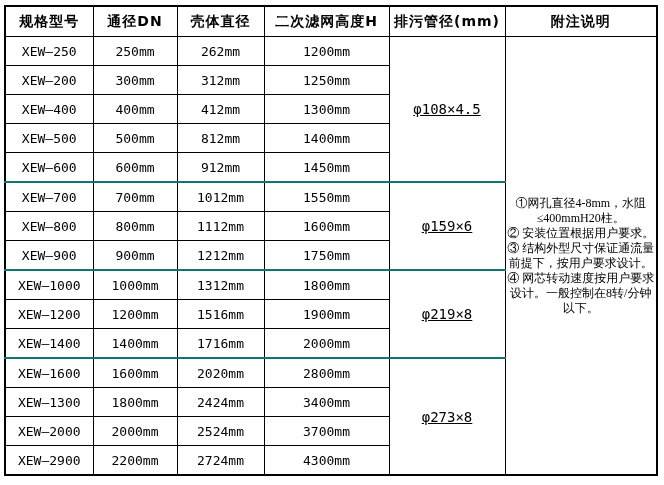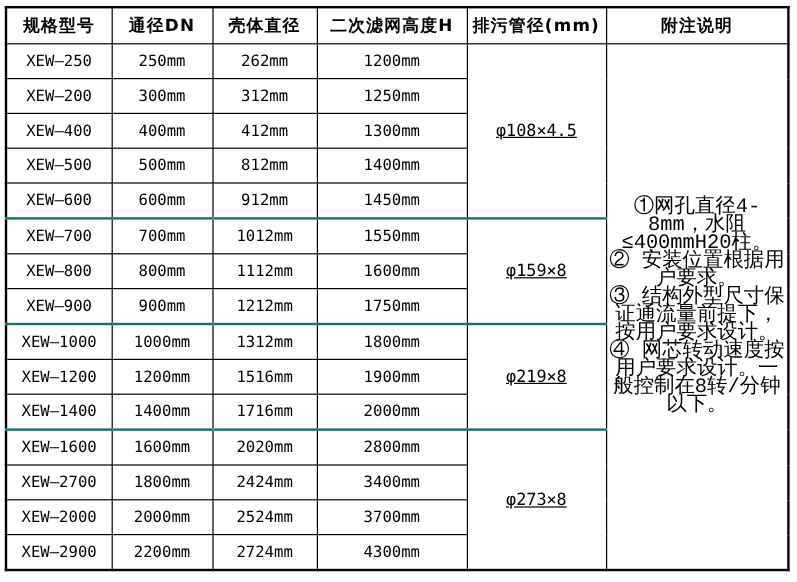--- a/index.html
+++ b/index.html
@@ -43,22 +43,22 @@
   tbody td.drain-cell {
     font-size: 14px;
     text-decoration: underline;
   }
   tr.group-start td {
     border-top: 2px solid #0f766e;
   }
   td.notes-cell {
     text-align: left;
     vertical-align: middle;
-    font-family: Liberation Mono, monospace;
-    font-size: 17px;
+    font-family: Liberation Serif, serif;
+    font-size: 12px;
     line-height: 15px;
     padding: 3px 3px 3px 4px;
   }
   td.notes-cell p {
     margin: 0;
   }
 </style>
 </head>
 <body>
 
@@ -118,21 +118,21 @@
           <td>XEW—600</td>
           <td>600mm</td>
           <td>912mm</td>
           <td>1450mm</td>
         </tr>
         <tr class="group-start">
           <td>XEW—700</td>
           <td>700mm</td>
           <td>1012mm</td>
           <td>1550mm</td>
-          <td class="drain-cell" rowspan="3">φ159×8</td>
+          <td class="drain-cell" rowspan="3">φ159×6</td>
         </tr>
         <tr>
           <td>XEW—800</td>
           <td>800mm</td>
           <td>1112mm</td>
           <td>1600mm</td>
         </tr>
         <tr>
           <td>XEW—900</td>
           <td>900mm</td>
@@ -159,21 +159,21 @@
           <td>2000mm</td>
         </tr>
         <tr class="group-start">
           <td>XEW—1600</td>
           <td>1600mm</td>
           <td>2020mm</td>
           <td>2800mm</td>
           <td class="drain-cell" rowspan="4">φ273×8</td>
         </tr>
         <tr>
-          <td>XEW—2700</td>
+          <td>XEW—1300</td>
           <td>1800mm</td>
           <td>2424mm</td>
           <td>3400mm</td>
         </tr>
         <tr>
           <td>XEW—2000</td>
           <td>2000mm</td>
           <td>2524mm</td>
           <td>3700mm</td>
         </tr>

